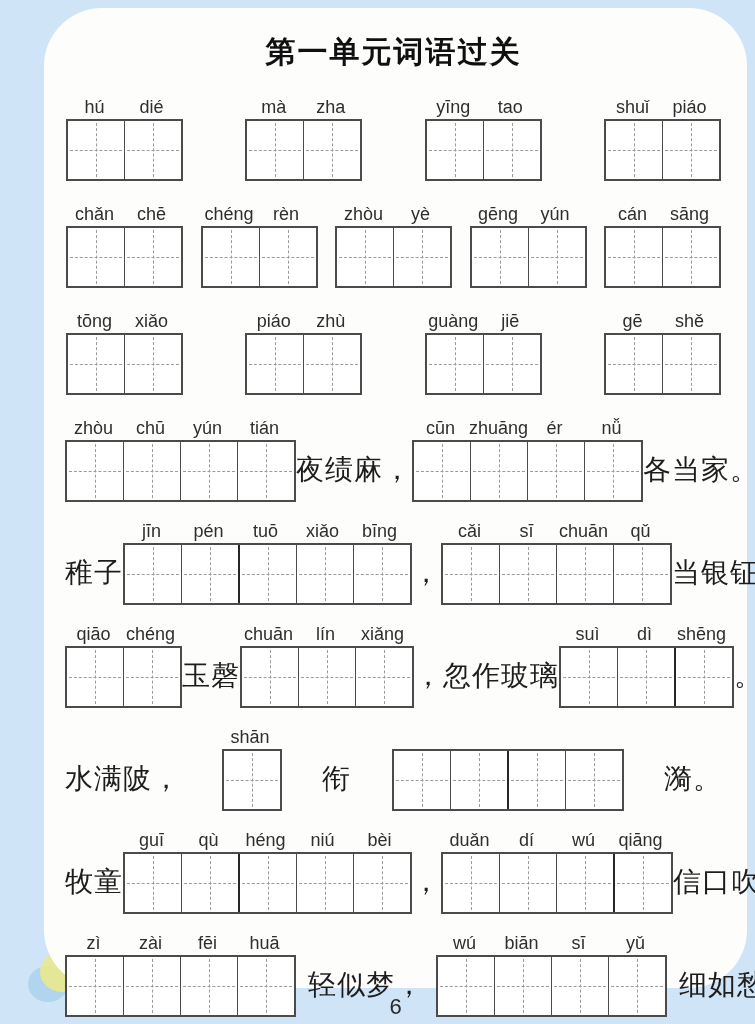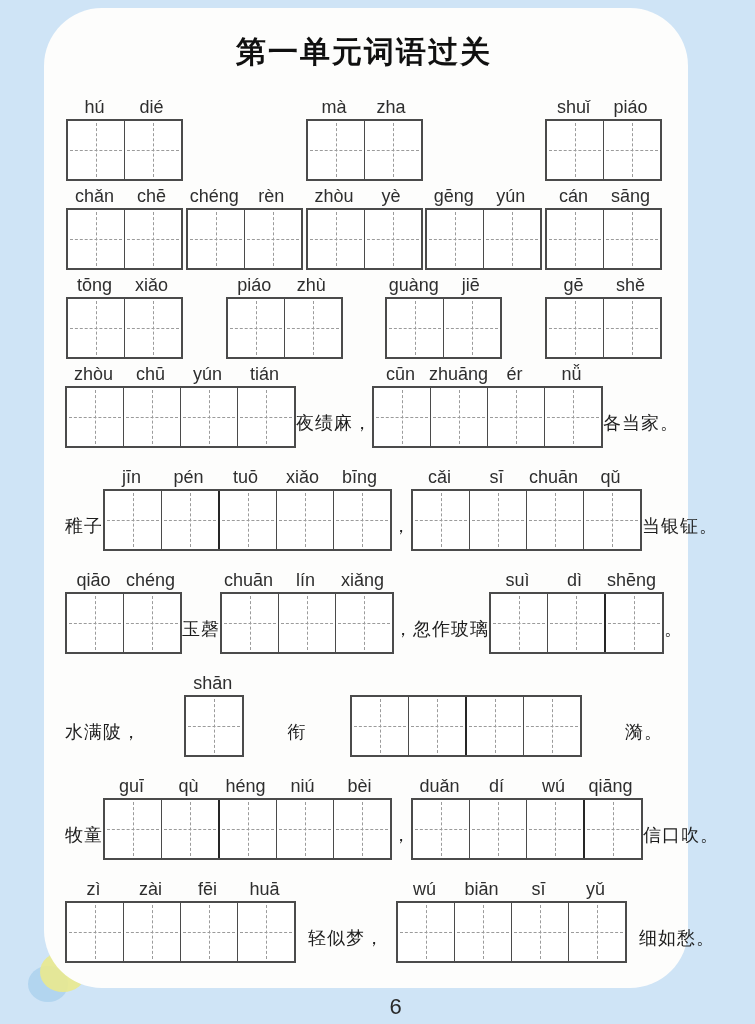--- a/index.html
+++ b/index.html
@@ -8,47 +8,47 @@
   html,body{margin:0;padding:0;}
   body{
     width:755px;height:1024px;position:relative;overflow:hidden;
     background:var(--background);
     font-family:"Liberation Sans","DejaVu Sans",sans-serif;
   }
   .deco{position:absolute;border-radius:50%;}
   .deco-yellow{left:40px;top:952px;width:46px;height:40px;background:#e9e98e;opacity:.9;}
   .deco-blue{left:28px;top:966px;width:40px;height:36px;background:#aed3ee;opacity:.9;}
   .card{
-    position:absolute;left:44px;top:8px;width:644px;height:980px;
+    position:absolute;left:44px;top:8px;width:703px;height:980px;
     background:var(--card);border-radius:58px;box-sizing:border-box;
     padding:12px 24px 0 20px;
   }
   .title{
     text-align:center;margin:12px 0 24px 0;
     font-family:"Liberation Serif","DejaVu Serif",serif;
     font-weight:700;font-size:30px;color:#101010;letter-spacing:2px;
   }
-  .word-row{display:flex;justify-content:space-between;margin-bottom:5px;padding:0 2px;}
+  .word-row{display:flex;justify-content:space-between;margin-bottom:23px;padding:0 2px;}
   .sent-row{display:flex;justify-content:space-between;align-items:flex-end;margin-bottom:19px;padding:0 1px;}
   .sent-row:last-child{margin-bottom:0;gap:12px;}
   .word-group{display:flex;flex-direction:column;}
   .pinyin-row{display:flex;margin-bottom:2px;height:20px;}
   .pinyin-cell{
     width:57px;text-align:center;font-size:18px;line-height:20px;color:#2e2e2e;
     white-space:nowrap;overflow:visible;
   }
   .grid-box{display:inline-flex;border:2px solid var(--grid);background:#fff;}
   .cell{width:56px;height:58px;position:relative;border-right:1.6px solid var(--grid);}
   .cell:last-child{border-right:none;}
   .cell.heavy{border-right:2.6px solid #262626;}
   .cell::before{content:"";position:absolute;top:2px;bottom:2px;left:50%;border-left:1.3px dashed var(--dash);}
   .cell::after{content:"";position:absolute;left:2px;right:2px;top:50%;border-top:1.3px dashed var(--dash);}
   .seg-text{
     font-family:"Liberation Serif","DejaVu Serif",serif;
-    font-size:18px;color:var(--ink);padding-bottom:13px;white-space:nowrap;letter-spacing:1px;
+    font-size:28px;color:var(--ink);padding-bottom:13px;white-space:nowrap;letter-spacing:1px;
   }
   .page-footer{
     position:absolute;left:44px;top:994px;width:703px;text-align:center;
     font-size:22px;color:#2a2a2a;font-family:"Liberation Sans",sans-serif;
   }
 </style>
 </head>
 <body>
 
 <div class="deco deco-blue"></div>
@@ -73,20 +73,30 @@
             <span class="pinyin-cell">mà</span>
             <span class="pinyin-cell">zha</span>
           </div>
           <div class="grid-box">
             <div class="cell"></div>
             <div class="cell"></div>
           </div>
         </div>
         <div class="word-group">
           <div class="pinyin-row">
+            <span class="pinyin-cell">yīng</span>
+            <span class="pinyin-cell">tao</span>
+          </div>
+          <div class="grid-box">
+            <div class="cell"></div>
+            <div class="cell"></div>
+          </div>
+        </div>
+        <div class="word-group">
+          <div class="pinyin-row">
             <span class="pinyin-cell">shuǐ</span>
             <span class="pinyin-cell">piáo</span>
           </div>
           <div class="grid-box">
             <div class="cell"></div>
             <div class="cell"></div>
           </div>
         </div>
       </div>
       <div class="word-row">

